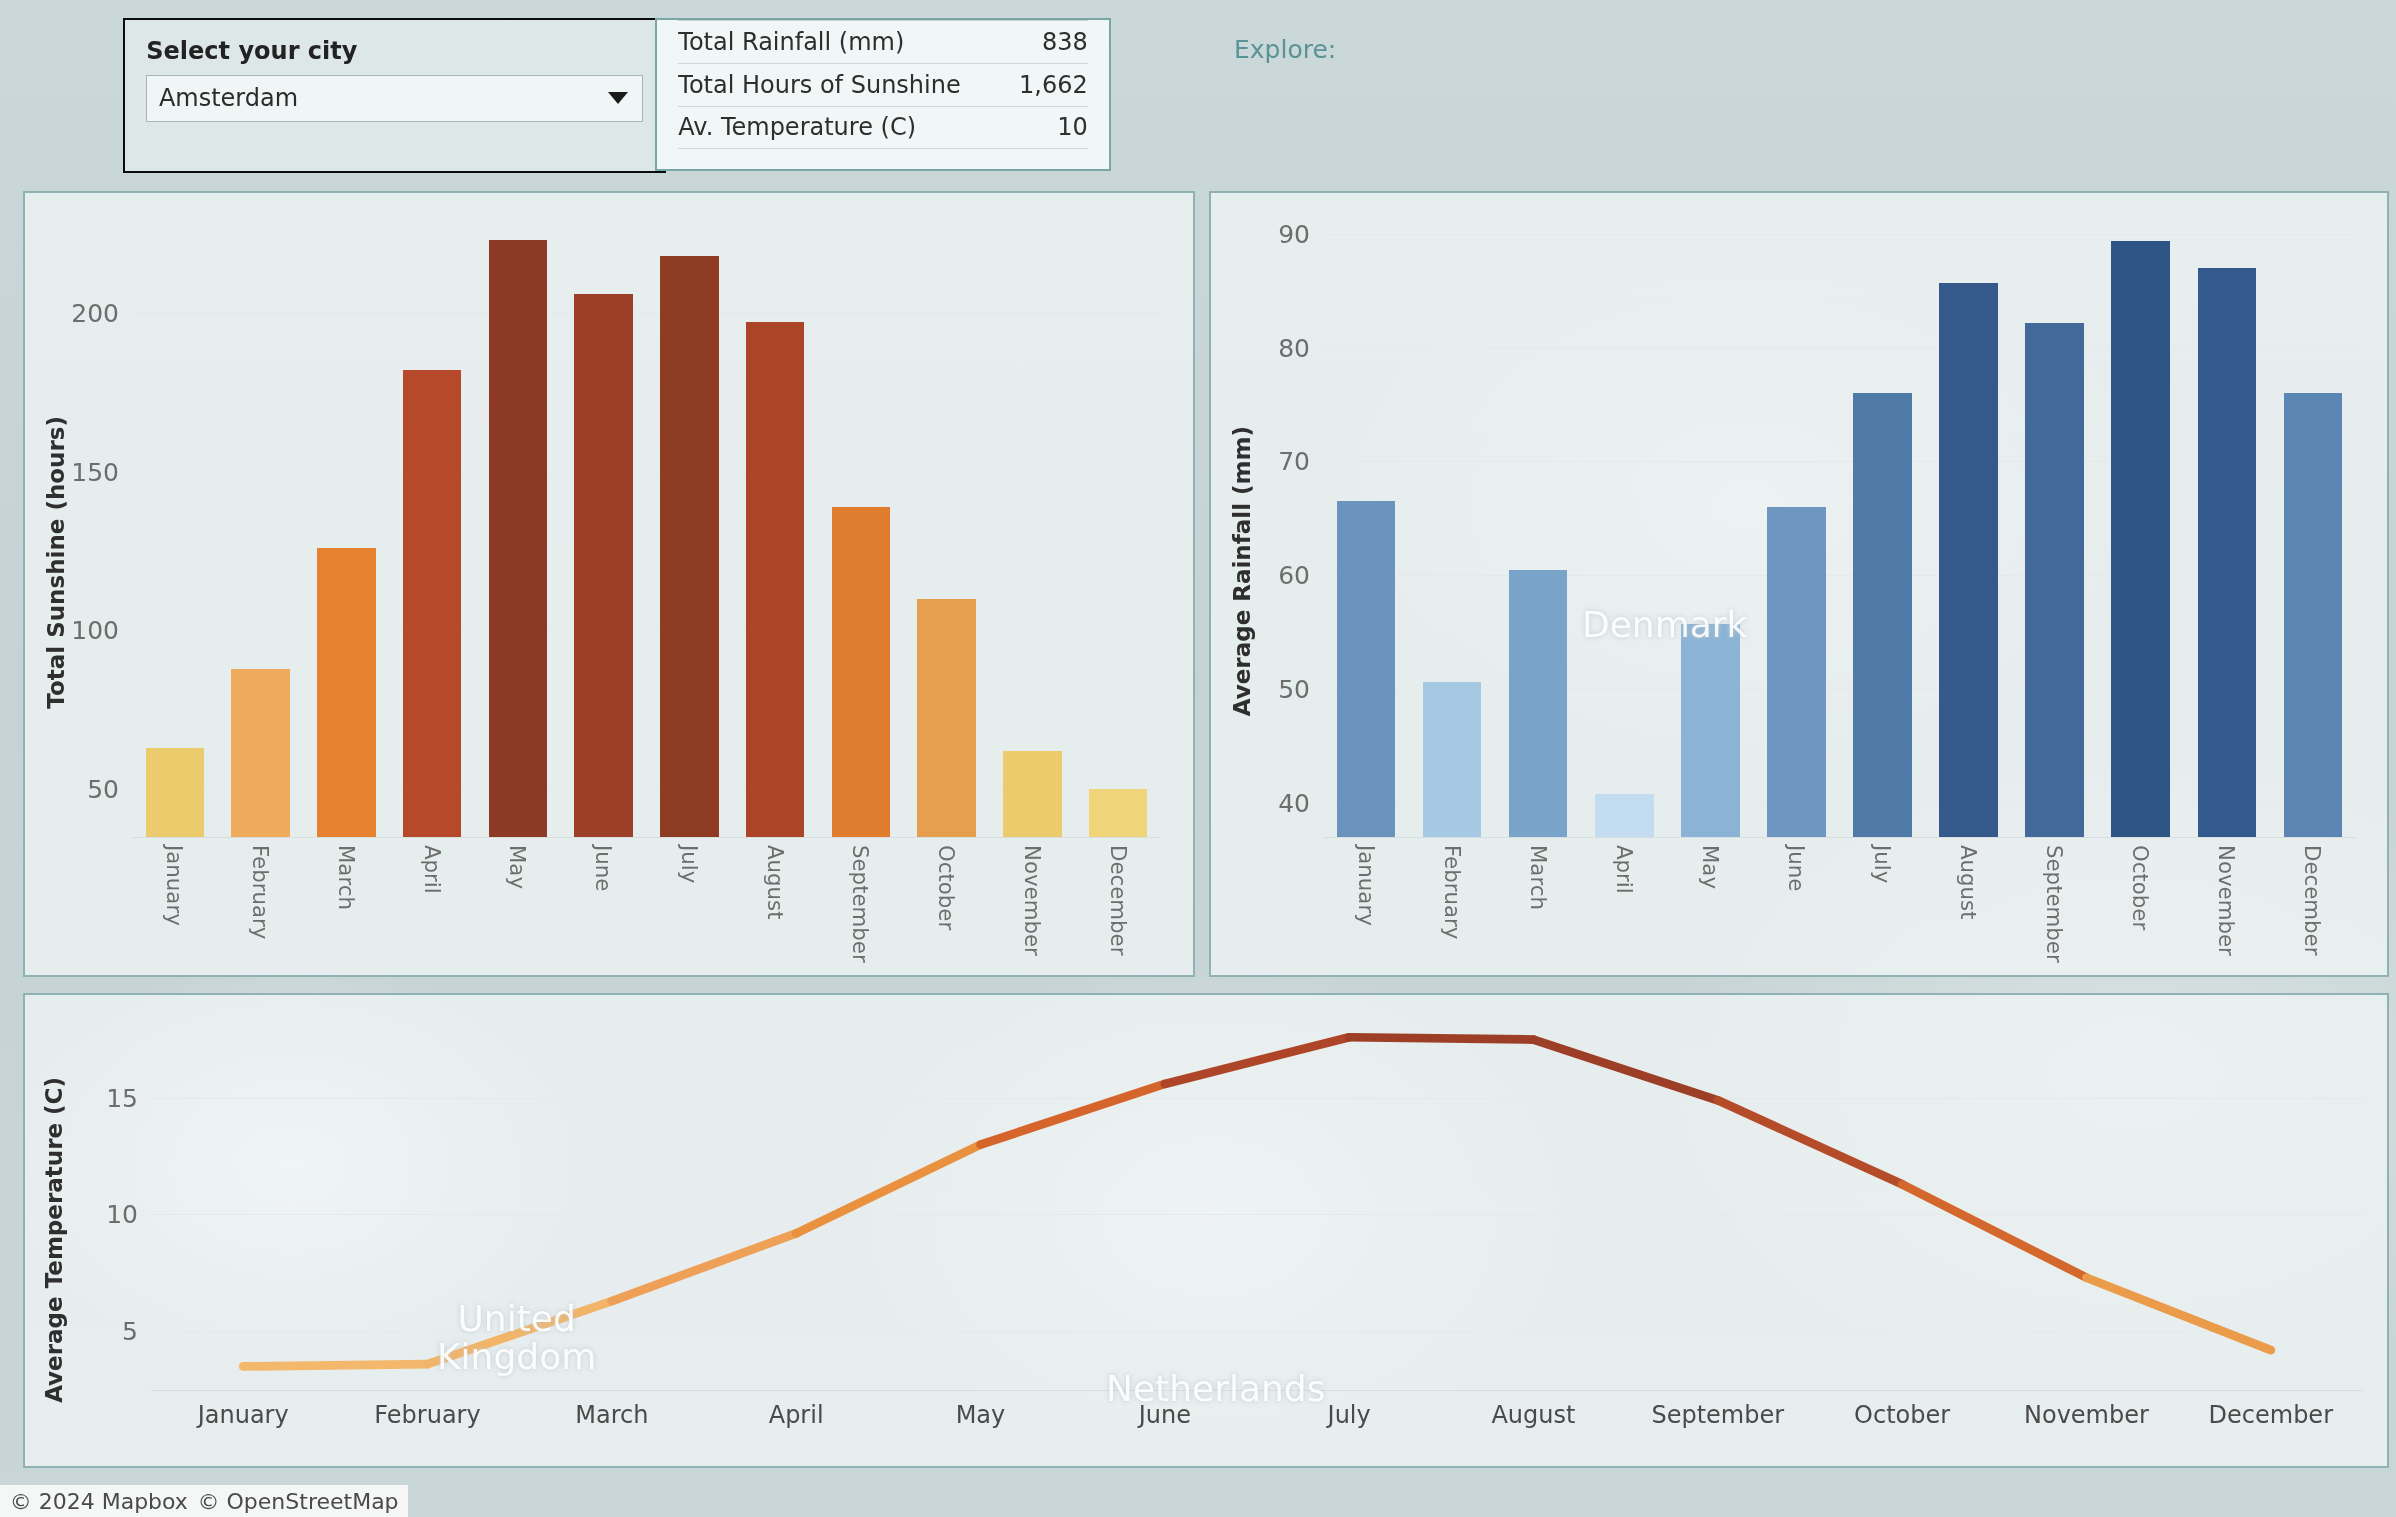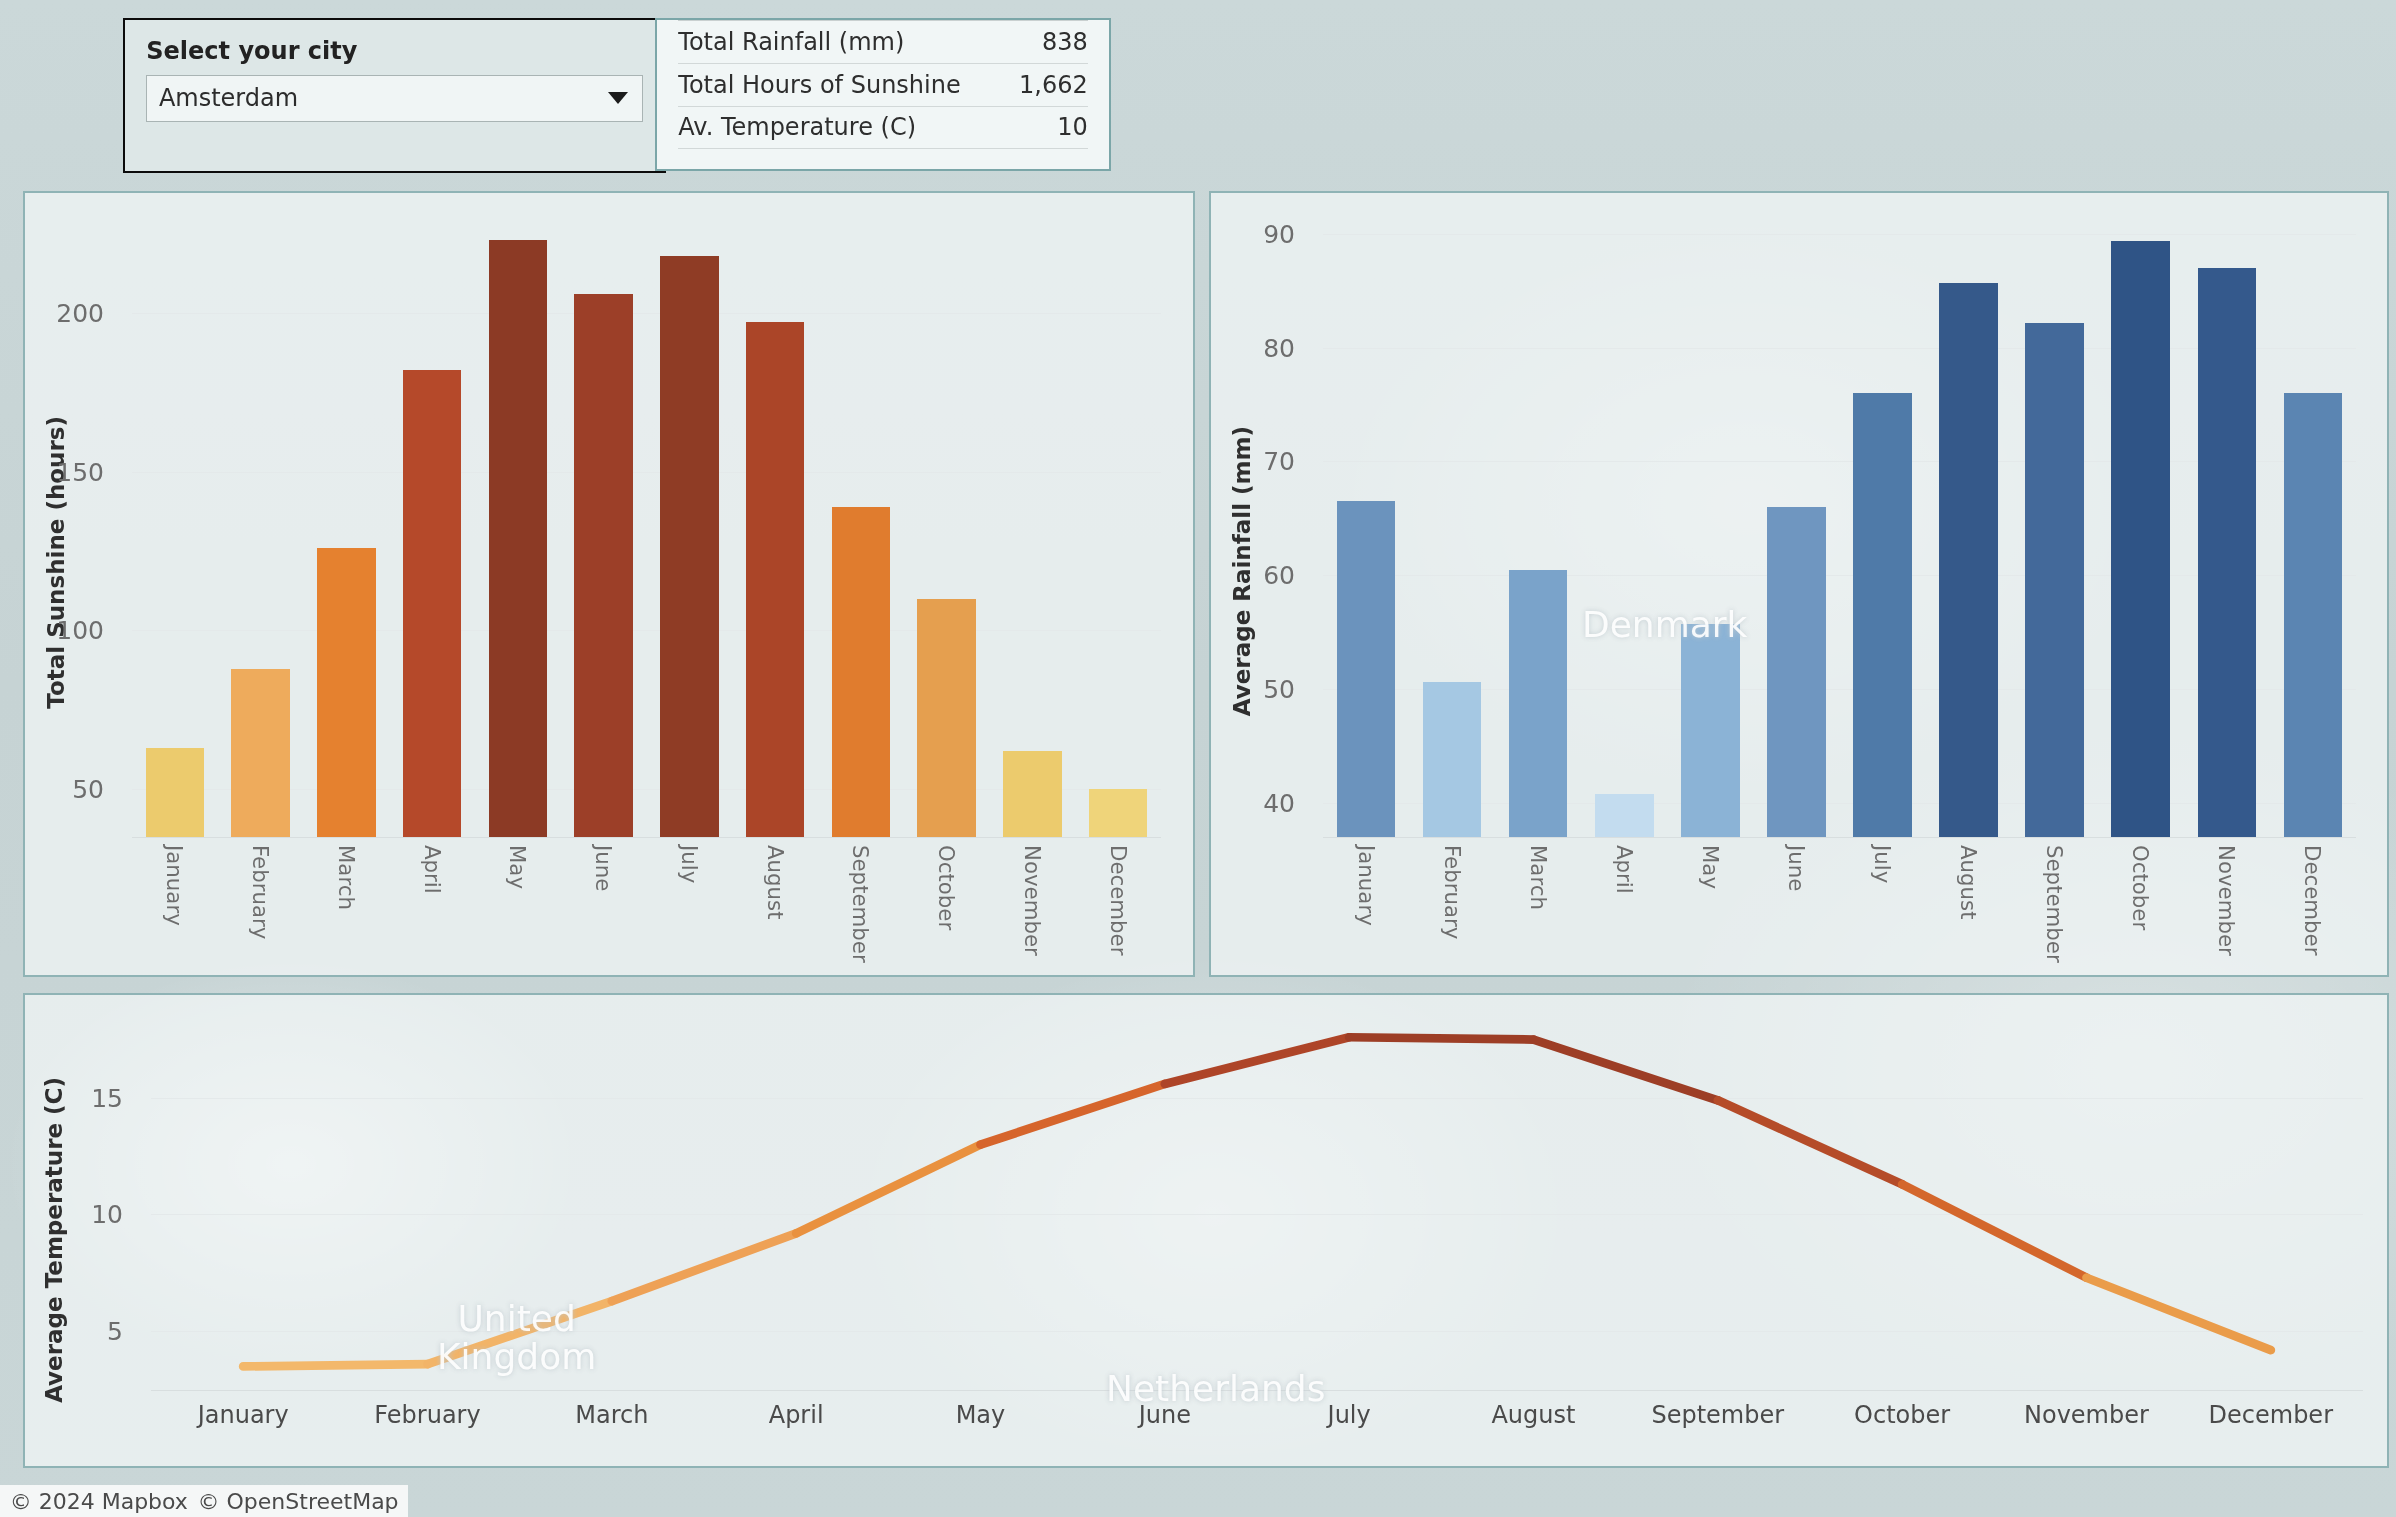--- a/index.html
+++ b/index.html
@@ -81,21 +81,21 @@
   #temp-panel    { left: 23px;  top: 993px; width: 2366px; height: 475px; }
 
   .axis-title {
     position: absolute; writing-mode: vertical-rl; transform: rotate(180deg);
     font-size: 23px; font-weight: 700; color: #2f2f2f;
     white-space: nowrap;
   }
   .plot { position: absolute; }
   .gridline { position: absolute; left: 0; right: 0; height: 1px; background: #e4e9ea; }
   .ytick {
-    position: absolute; right: 100%; margin-right: 28px;
+    position: absolute; right: 100%; margin-right: 13px;
     font-size: 25px; color: #6d6d6d; transform: translateY(-50%);
     white-space: nowrap;
   }
   .bars { position: absolute; inset: 0; display: flex; align-items: flex-end; }
   .bar-slot { flex: 1; display: flex; justify-content: center; align-items: flex-end; height: 100%; }
   .bar { width: 68%; }
   .xlabels { position: absolute; left: 0; right: 0; display: flex; }
   .xlabel-slot { flex: 1; display: flex; justify-content: center; }
   .xlabel-v {
     writing-mode: vertical-rl; font-size: 21.3px; color: #6d6d6d;
@@ -147,20 +147,21 @@
     </tr>
     <tr>
       <td>Av. Temperature (C)</td>
       <td class="val">10</td>
     </tr>
   </tbody>
     </table>
 </div>
 
 <div class="panel-wrap" id="explore">
+  <div id="explore-label">Explore:</div>
 </div>
 
 <div class="panel-wrap chart-panel" id="sunshine-panel">
   <div class="axis-title" style="left:17.5px; top:223px;">Total Sunshine (hours)</div>
   <div class="plot" id="sunshine-plot" style="left:107px; top:17.5px; width:1029px; height:626px;">
       <div class="gridline" style="top: 578px;"></div>
       <div class="ytick" style="top: 578px;">50</div>
       <div class="gridline" style="top: 419px;"></div>
       <div class="ytick" style="top: 419px;">100</div>
       <div class="gridline" style="top: 261px;"></div>

